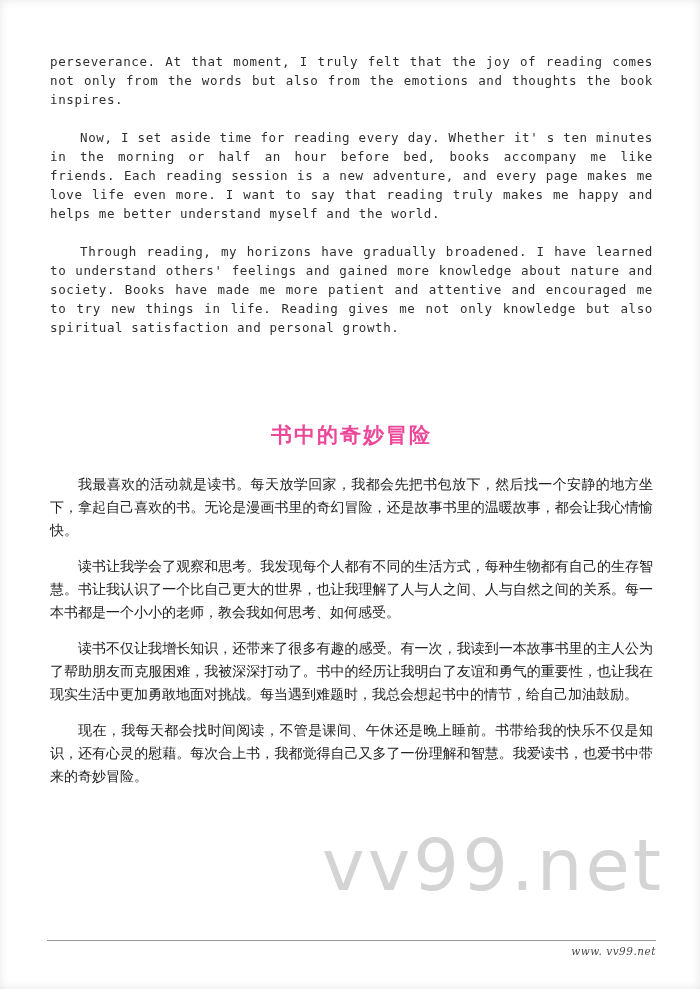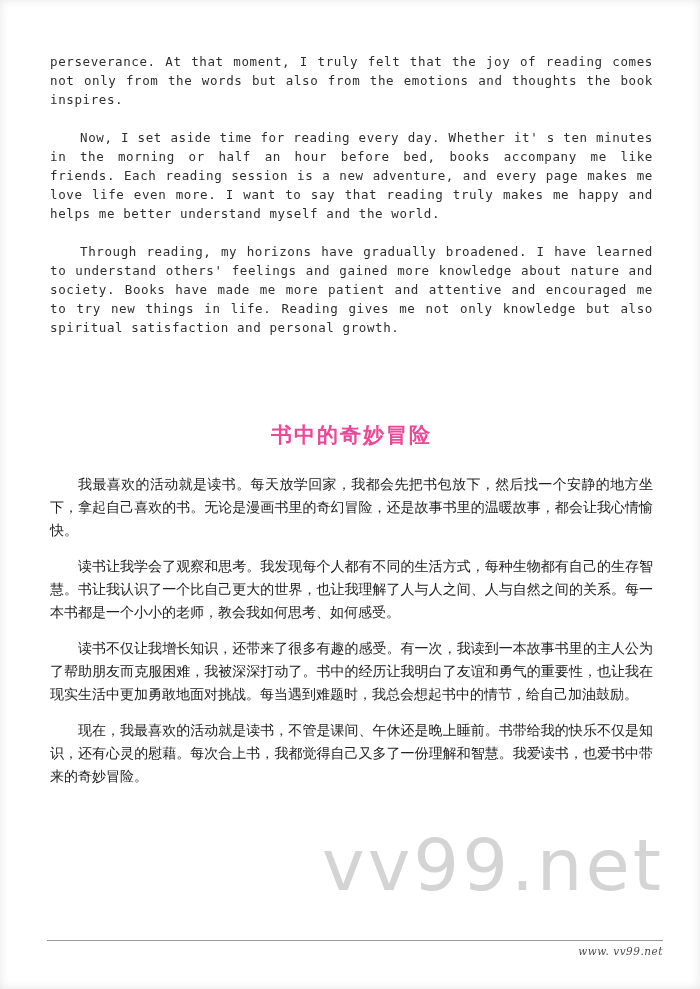--- a/index.html
+++ b/index.html
@@ -62,21 +62,21 @@
     letter-spacing: 3px;
     color: rgba(176, 176, 176, 0.55);
     pointer-events: none;
     white-space: nowrap;
     margin-top: 28px;
   }
   
   .footer {
     position: absolute;
     left: 47px;
-    right: 37px;
+    right: 44px;
     bottom: 32px;
   }
   .footer-divider {
     border: none;
     border-top: 1px solid #9a9a9a;
     margin: 0 0 4px 0;
   }
   .footer-text {
     display: block;
     text-align: right;
@@ -97,21 +97,21 @@
     <p class="indent">Now, I set aside time for reading every day. Whether it' s ten minutes in the morning or half an hour before bed, books accompany me like friends. Each reading session is a new adventure, and every page makes me love life even more. I want to say that reading truly makes me happy and helps me better understand myself and the world.</p>
     <p class="indent">Through reading, my horizons have gradually broadened. I have learned to understand others' feelings and gained more knowledge about nature and society. Books have made me more patient and attentive and encouraged me to try new things in life. Reading gives me not only knowledge but also spiritual satisfaction and personal growth.</p>
   </div>
 
   <h1 class="essay-title">书中的奇妙冒险</h1>
 
   <div class="zh-section">
     <p>我最喜欢的活动就是读书。每天放学回家，我都会先把书包放下，然后找一个安静的地方坐下，拿起自己喜欢的书。无论是漫画书里的奇幻冒险，还是故事书里的温暖故事，都会让我心情愉快。</p>
     <p>读书让我学会了观察和思考。我发现每个人都有不同的生活方式，每种生物都有自己的生存智慧。书让我认识了一个比自己更大的世界，也让我理解了人与人之间、人与自然之间的关系。每一本书都是一个小小的老师，教会我如何思考、如何感受。</p>
     <p>读书不仅让我增长知识，还带来了很多有趣的感受。有一次，我读到一本故事书里的主人公为了帮助朋友而克服困难，我被深深打动了。书中的经历让我明白了友谊和勇气的重要性，也让我在现实生活中更加勇敢地面对挑战。每当遇到难题时，我总会想起书中的情节，给自己加油鼓励。</p>
-    <p>现在，我最喜欢的活动就是读书，不管是课间、午休还是晚上睡前。书带给我的快乐不仅是知识，还有心灵的慰藉。每次合上书，我都觉得自己又多了一份理解和智慧。我爱读书，也爱书中带来的奇妙冒险。</p>
+    <p>现在，我每天都会找时间阅读，不管是课间、午休还是晚上睡前。书带给我的快乐不仅是知识，还有心灵的慰藉。每次合上书，我都觉得自己又多了一份理解和智慧。我爱读书，也爱书中带来的奇妙冒险。</p>
   </div>
 
   <div class="watermark">vv99.net</div>
 
   <div class="footer">
     <hr class="footer-divider">
     <span class="footer-text">www. vv99.net</span>
   </div>
 
 </div>

